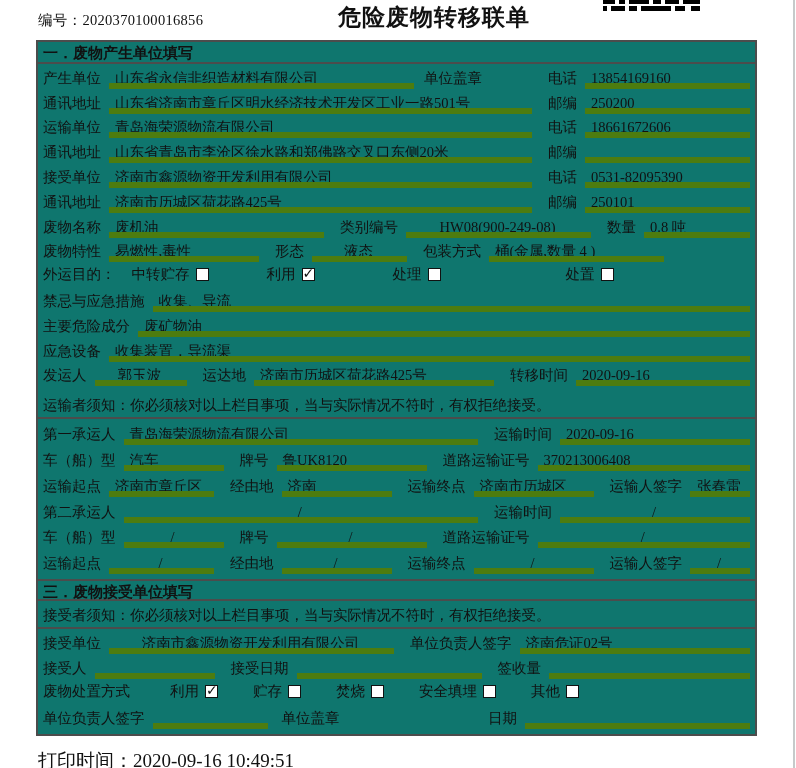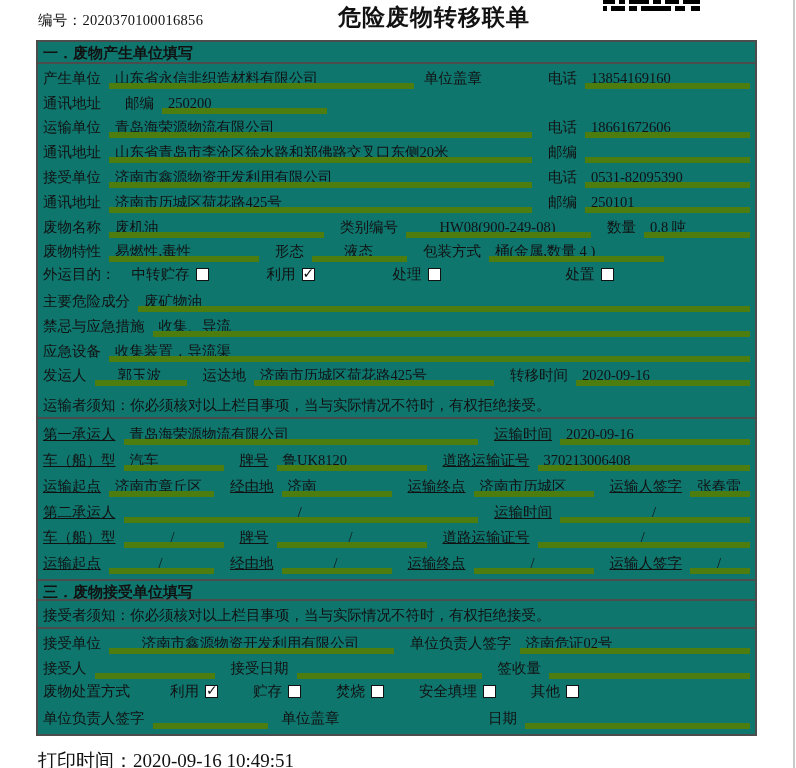--- a/index.html
+++ b/index.html
@@ -21,21 +21,21 @@
   
   .form { position: absolute; left: 36px; top: 40px; width: 721px; border: 2px solid #4c4c4c; background: #0f766e; }
   .sec-title { font-weight: bold; font-size: 15px; padding: 2px 5px 3px 5px; height: 22px;
                border-bottom: 2px solid #4c4c4c; font-family: "Liberation Sans","DejaVu Sans",sans-serif; }
   .sec-title.bt { border-top: 2px solid #4c4c4c; }
   .notice { padding: 5px 5px 4px 5px; height: 28px; border-bottom: 2px solid #4c4c4c; }
 
   .sec-body { padding: 2px 5px 3px 3px; }
   .row { display: flex; align-items: flex-end; white-space: nowrap; padding-bottom: 2px; }
   .s1 .row { height: 24.8px; }
-  .s2 .row { height: 25.8px; text-decoration: underline; }
+  .s2 .row { height: 25.8px; }
   .s3 .row { height: 25px; }
   .row.cbrow { align-items: center; padding-bottom: 4px; }
 
   .lbl { flex: none; padding: 0 8px 1px 2px; line-height: 19px; }
   .lbl2 { margin-left: 14px; }
   .u { border-bottom: 6px solid #4d7c0f; height: 21px; line-height: 20px; padding: 0 4px 0 6px;
        overflow: hidden; flex: none; }
   .grow { flex: 1 1 auto; }
   .ctr { text-align: center; padding-left: 2px; }
   .sp { flex: 1 1 auto; }
@@ -92,20 +92,21 @@
       <span class="lbl">产生单位</span>
       <span class="u w305">山东省永信非织造材料有限公司</span>
       <span class="lbl ml8">单位盖章</span>
       <span class="sp"></span>
       <span class="lbl lbl2">电话</span>
       <span class="u w165">13854169160</span>
     </div>
 
     <div class="row">
       <span class="lbl">通讯地址</span>
+      <span class="u grow">山东省济南市章丘区明水经济技术开发区工业一路501号</span>
       <span class="lbl lbl2">邮编</span>
       <span class="u w165">250200</span>
     </div>
 
     <div class="row">
       <span class="lbl">运输单位</span>
       <span class="u grow">青岛海荣源物流有限公司</span>
       <span class="lbl lbl2">电话</span>
       <span class="u w165">18661672606</span>
     </div>
@@ -163,27 +164,27 @@
         <span>处理</span>
         <span class="cb" data-checked="false"></span>
       </span>
       <span class="opt gapD">
         <span>处置</span>
         <span class="cb" data-checked="false"></span>
       </span>
     </div>
 
     <div class="row">
+      <span class="lbl">禁忌与应急措施</span>
+      <span class="u grow">收集、导流</span>
+    </div>
+
+    <div class="row">
       <span class="lbl">主要危险成分</span>
       <span class="u grow">废矿物油</span>
-    </div>
-
-    <div class="row">
-      <span class="lbl">禁忌与应急措施</span>
-      <span class="u grow">收集、导流</span>
     </div>
 
     <div class="row">
       <span class="lbl">应急设备</span>
       <span class="u grow">收集装置，导流渠</span>
     </div>
 
     <div class="row">
       <span class="lbl">发运人</span>
       <span class="u w92 ctr">郭玉波</span>

